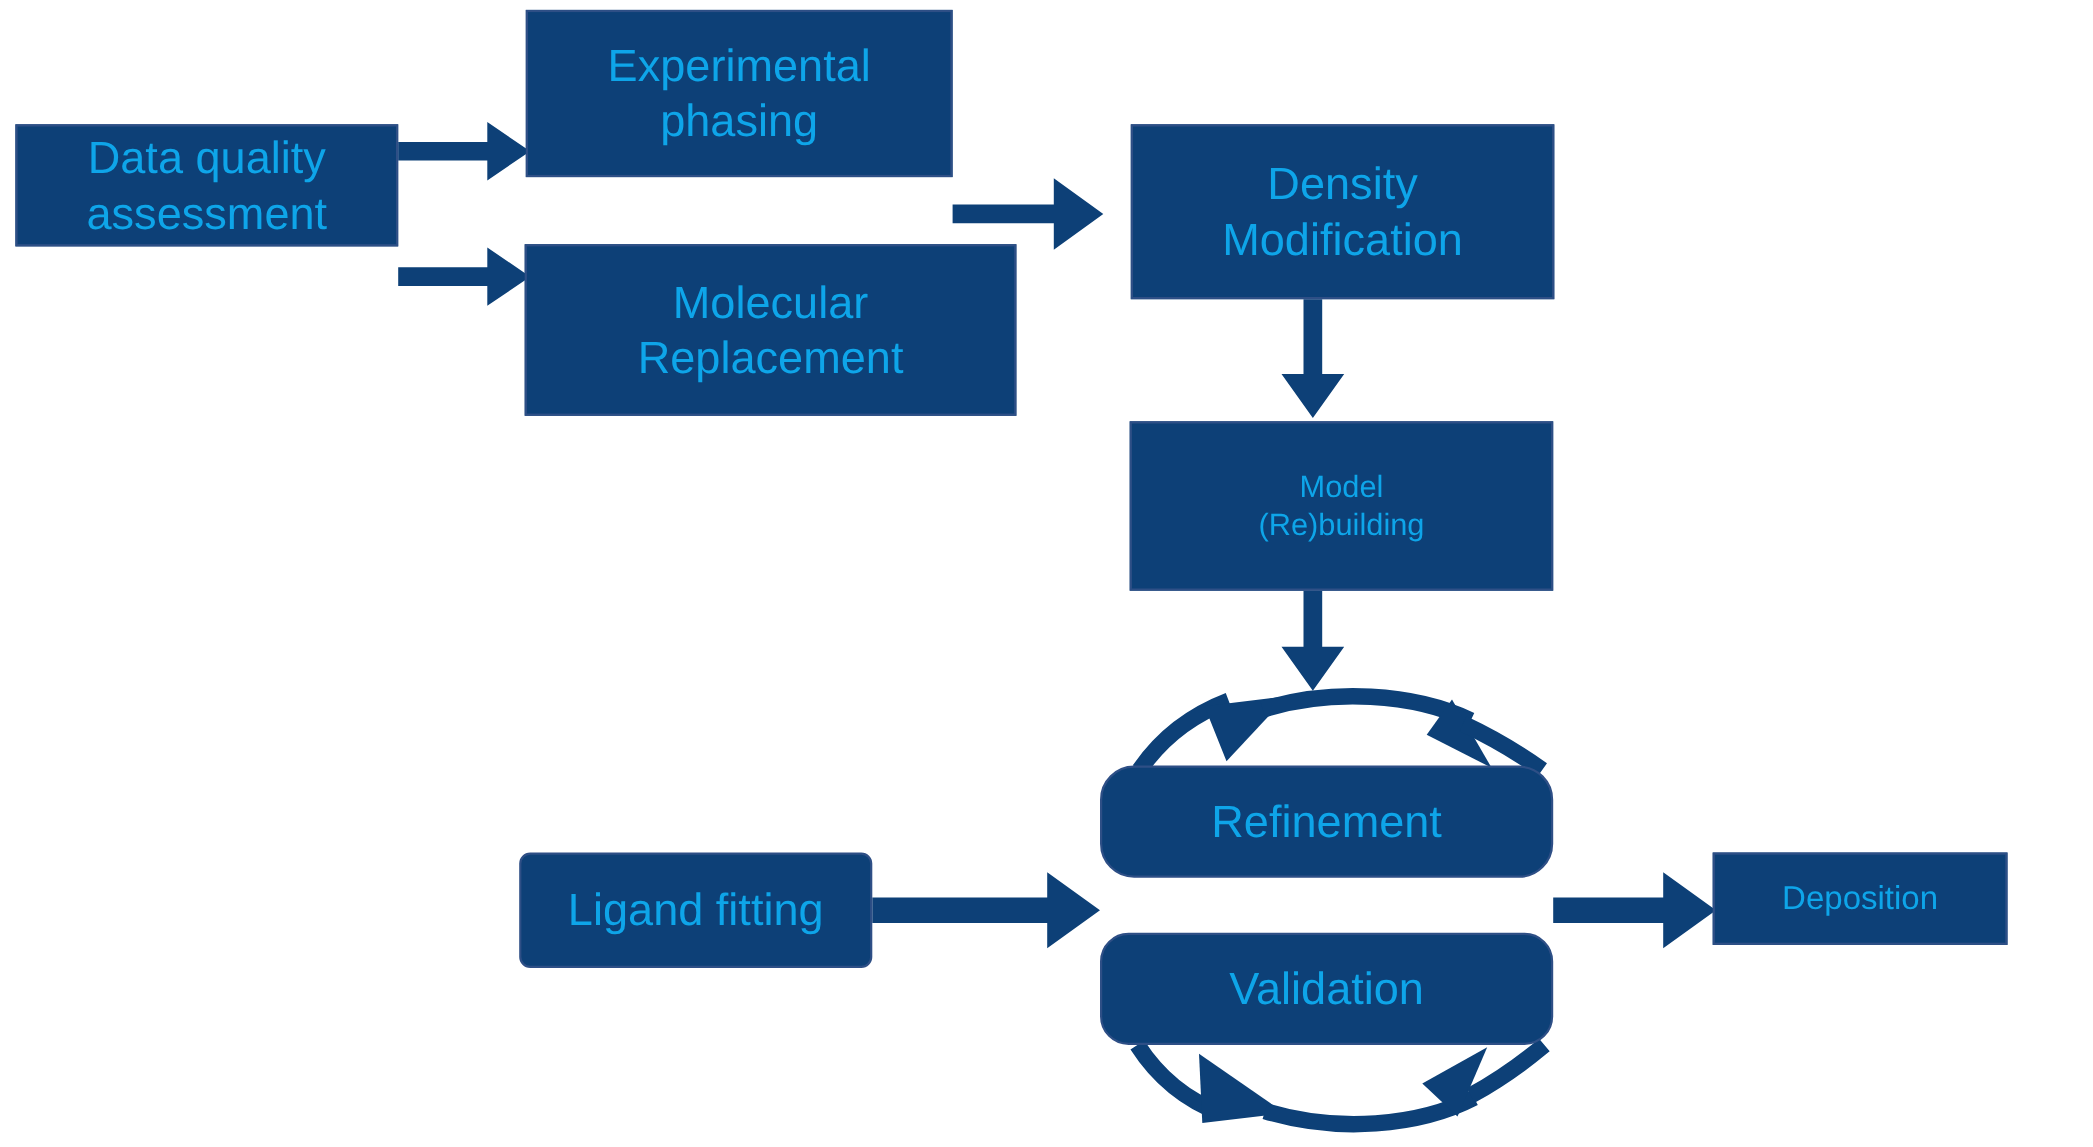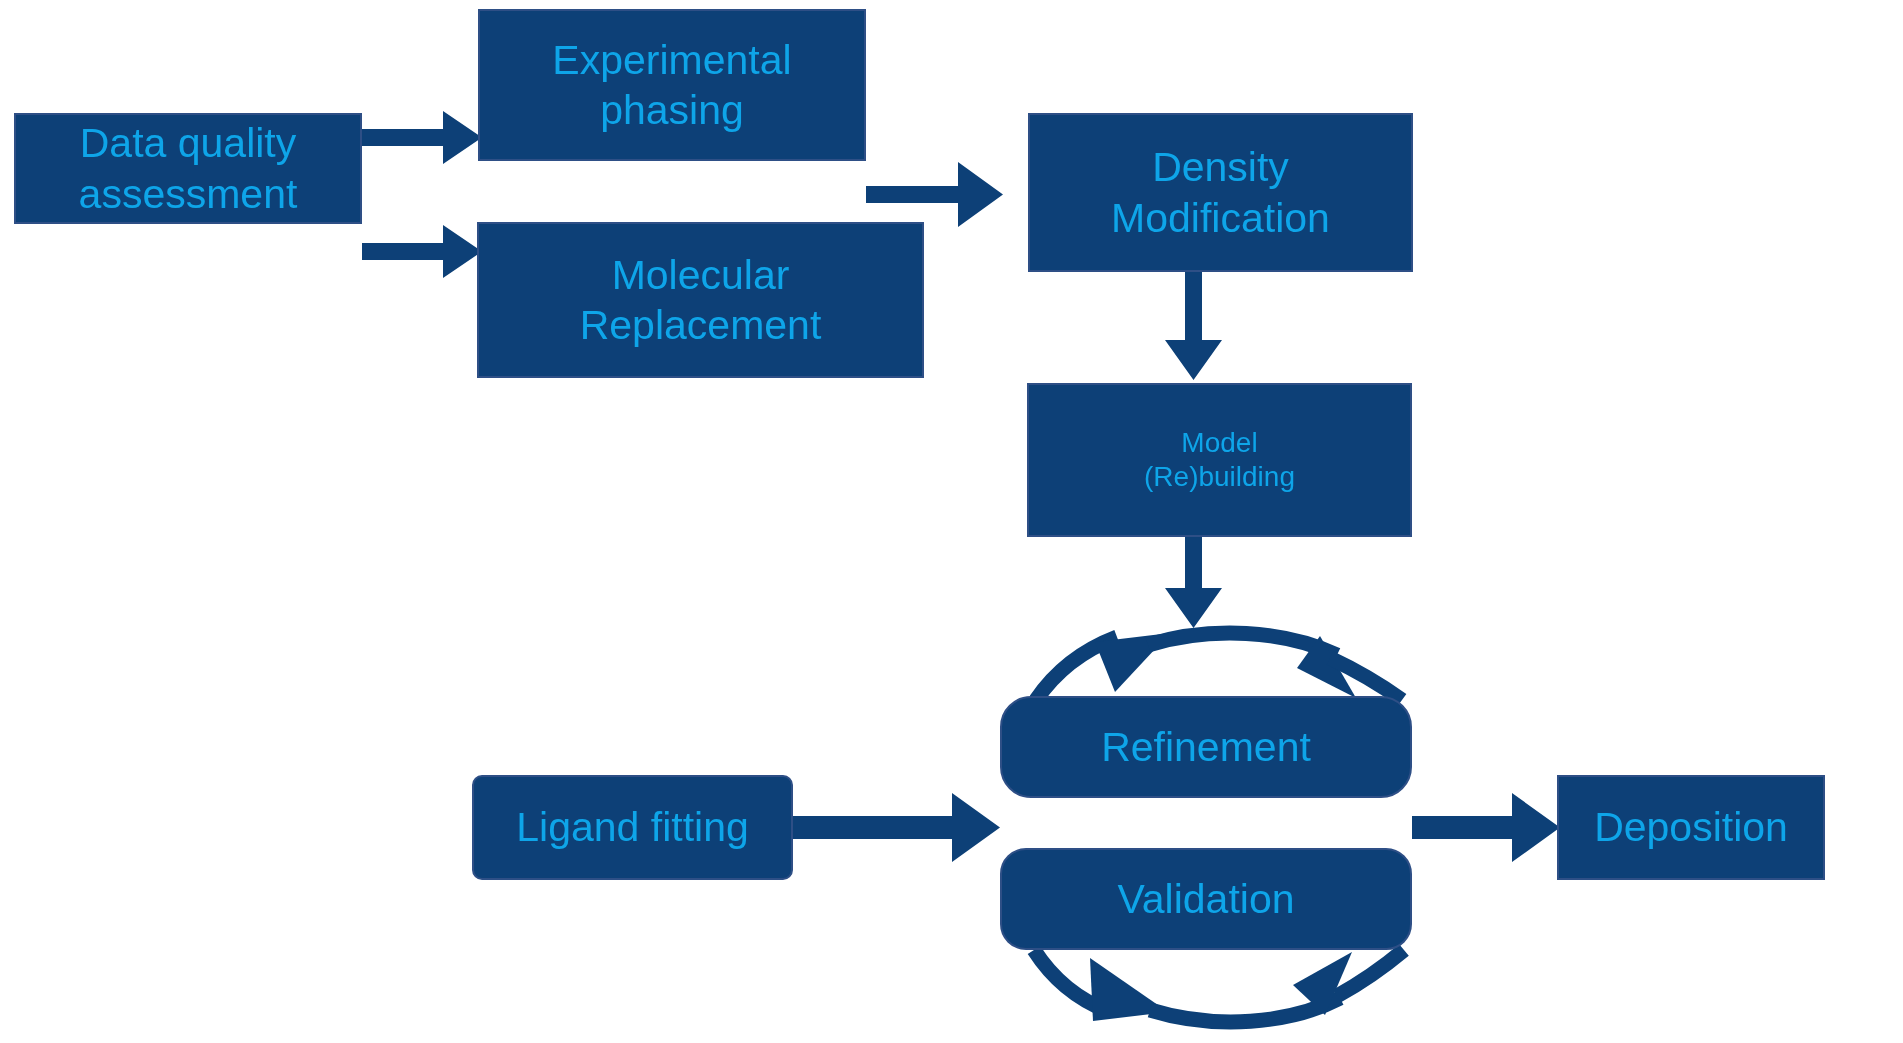--- a/index.html
+++ b/index.html
@@ -130,17 +130,17 @@
   </div>
 
   <div class="node" style="left:1000px; top:848px; width:412px; height:102px; font-size:41px;border-radius:26px;">
     <span>Validation</span>
   </div>
 
   <div class="node" style="left:472px; top:775px; width:321px; height:105px; font-size:41px;border-radius:10px;">
     <span>Ligand fitting</span>
   </div>
 
-  <div class="node" style="left:1557px; top:775px; width:268px; height:105px; font-size:41px;">
+  <div class="node" style="left:1557px; top:775px; width:268px; height:84px; font-size:30px;">
     <span>Deposition</span>
   </div>
 
 </div>
 
 </body></html>

